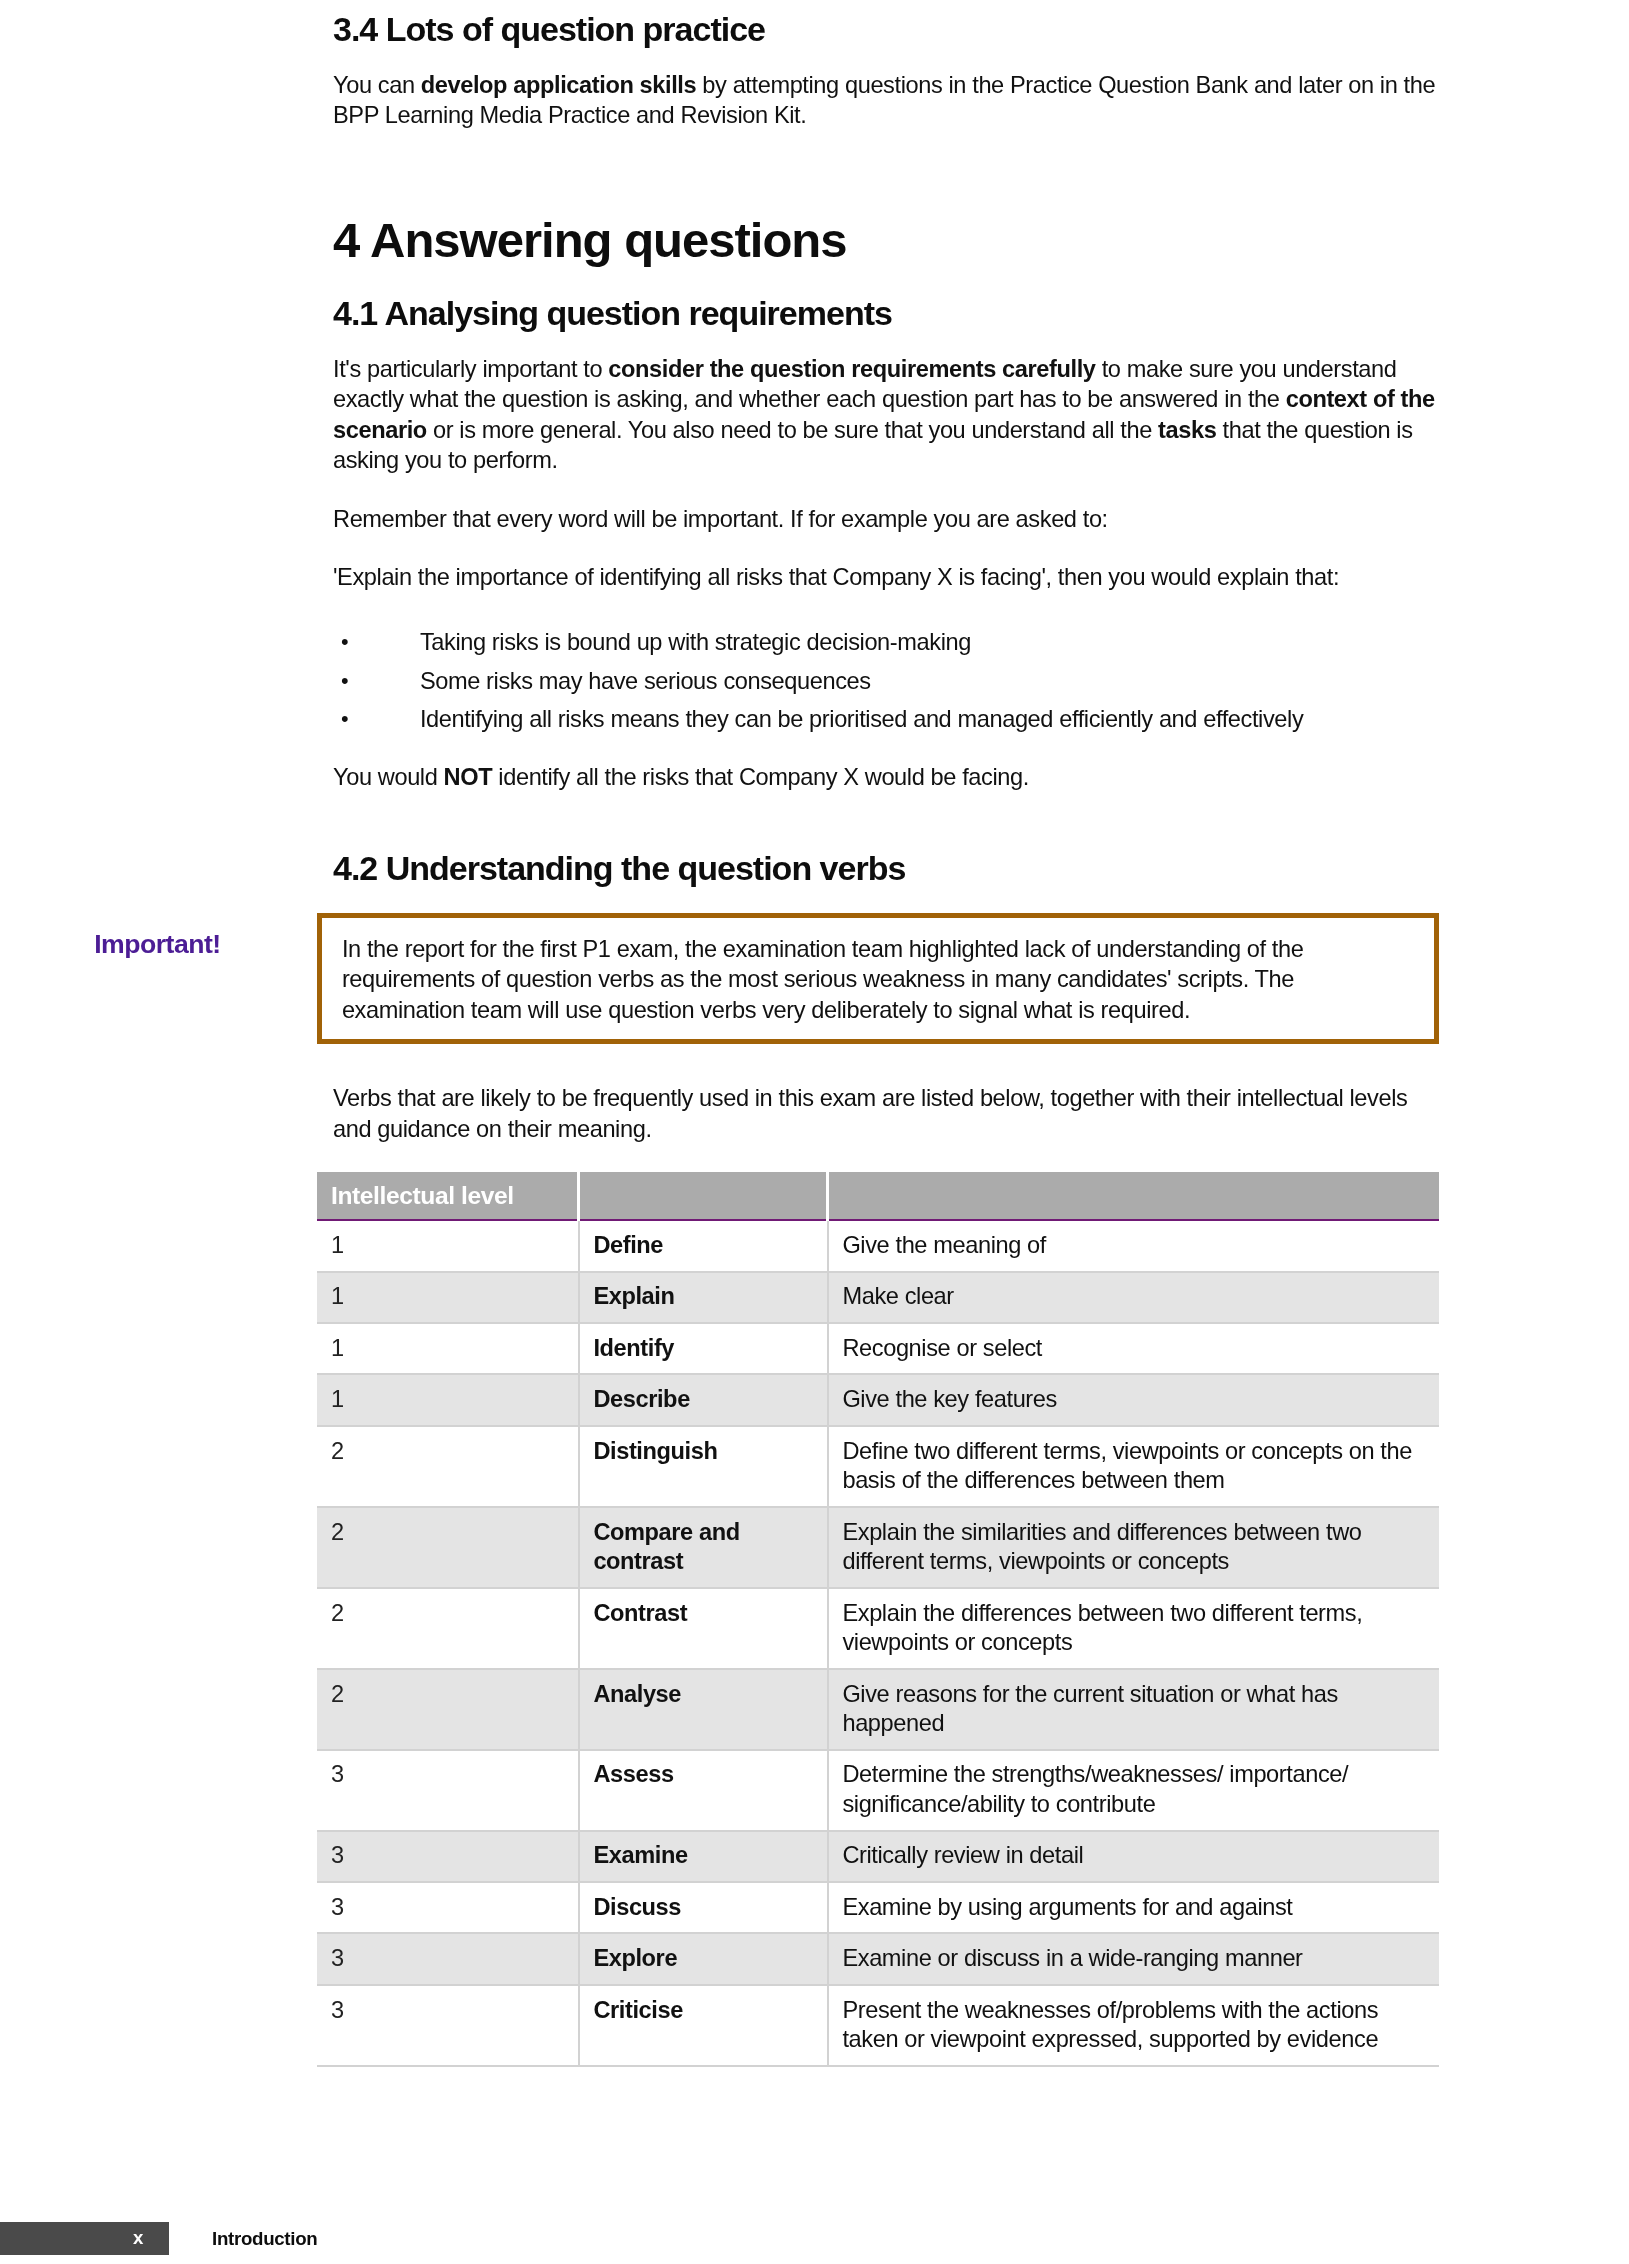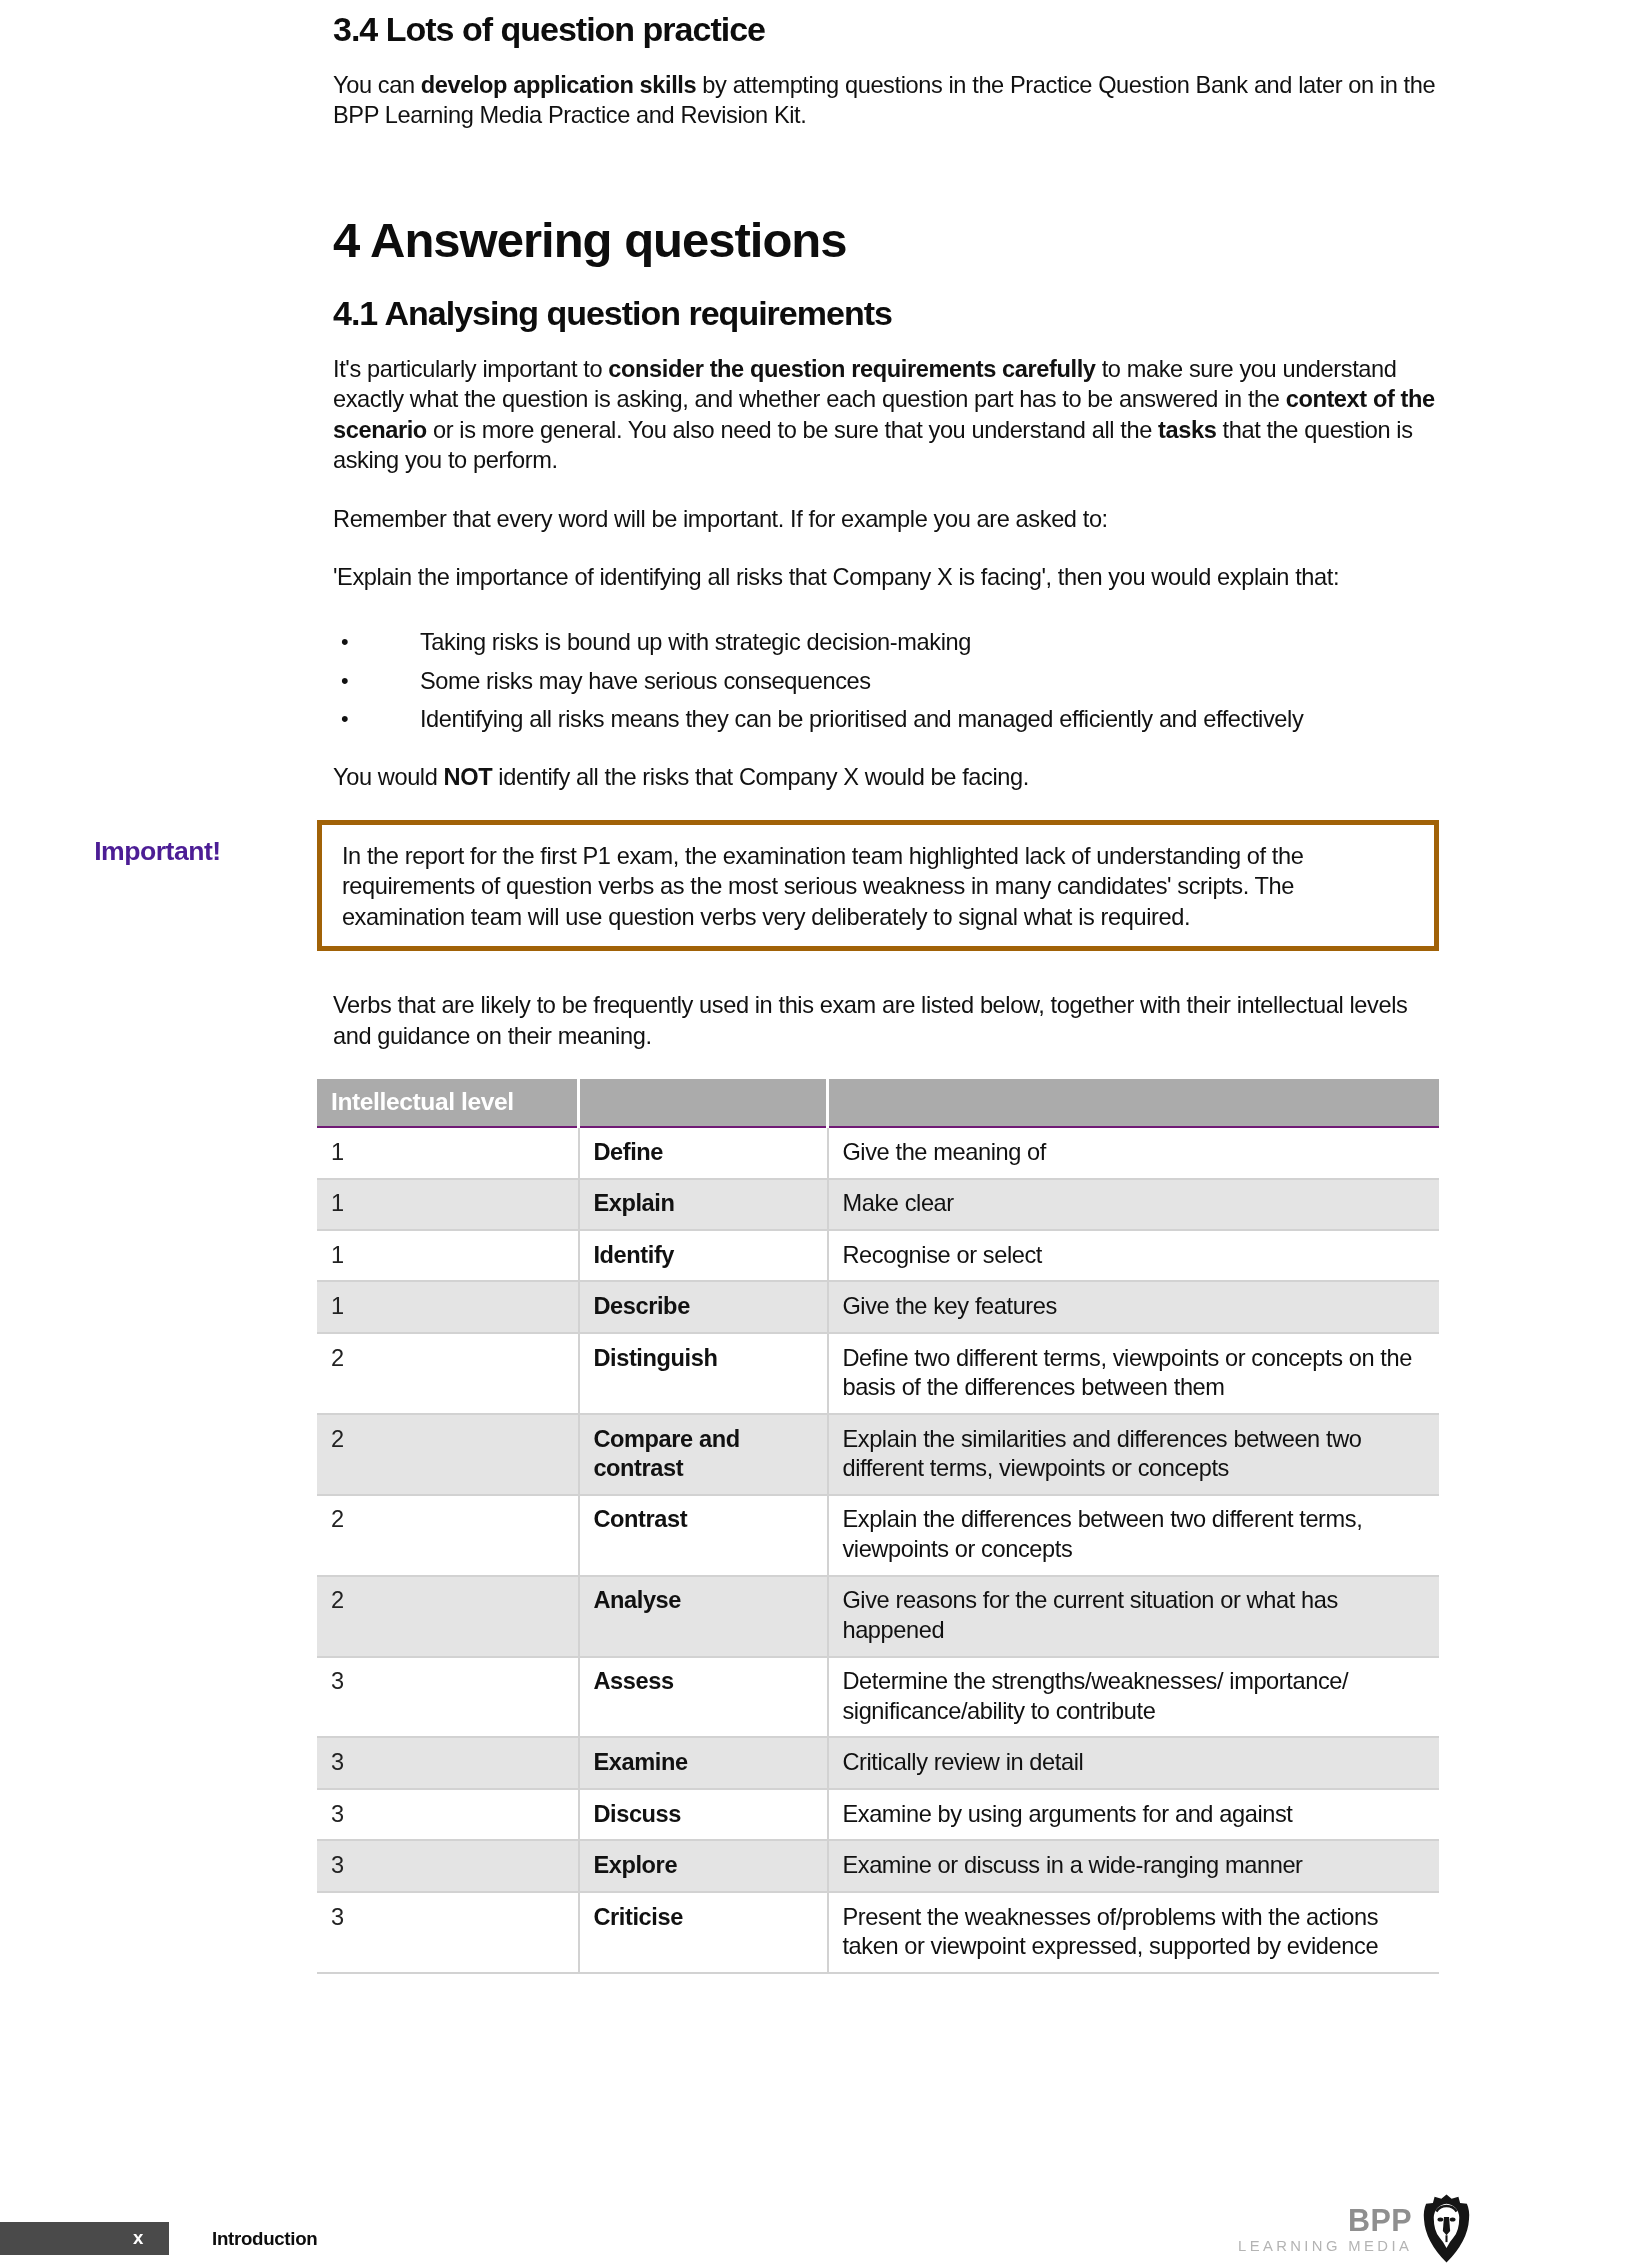--- a/index.html
+++ b/index.html
@@ -127,20 +127,21 @@
         <span>Some risks may have serious consequences</span>
       </li>
       <li>
         <span class="bullet-glyph">•</span>
         <span>Identifying all risks means they can be prioritised and managed efficiently and effectively</span>
       </li>
     </ul>
 
     <p class="body">You would <strong>NOT</strong> identify all the risks that Company X would be facing.</p>
 
+    <h2 class="sec sub42">4.2 Understanding the question verbs</h2>
 
     <div class="important-wrap">
       <div class="important-label">Important!</div>
       <div class="key-box">
         <p class="body">In the report for the first P1 exam, the examination team highlighted lack of understanding of the requirements of question verbs as the most serious weakness in many candidates' scripts. The examination team will use question verbs very deliberately to signal what is required.</p>
       </div>
     </div>
 
     <p class="body">Verbs that are likely to be frequently used in this exam are listed below, together with their intellectual levels and guidance on their meaning.</p>
 
@@ -225,29 +226,14 @@
         </tr>
       </tbody>
     </table>
   </main>
 
   <div class="page-num-block">
     <span>x</span>
   </div>
   <div class="footer-section">Introduction</div>
 
-  <div class="brand">
-    <div class="brand-text">
-      <div class="brand-bpp">BPP</div>
-      <div class="brand-sub">LEARNING MEDIA</div>
-    </div>
-    <svg class="lion" width="51" height="71" viewBox="0 0 60 82" aria-hidden="true">
-      <path d="M30 1 L36 6 L44 3.5 L46 11 L54 12 Q57.5 20 56.5 30 Q55 56 30 81 Q5 56 3.5 30 Q2.5 20 6 12 L14 11 L16 3.5 L24 6 Z" fill="#151515"></path>
-      <path d="M30 12 Q44 14 45 28 Q45 44 38 52 Q33.5 57 30 64 Q26.5 57 22 52 Q15 44 15 28 Q16 14 30 12 Z" fill="#ffffff"></path>
-      <path d="M18 21 Q22 14.5 30 14.5 Q38 14.5 42 21" stroke="#151515" stroke-width="3" fill="none"></path>
-      <ellipse cx="22.8" cy="30.5" rx="3.4" ry="2.4" fill="#151515"></ellipse>
-      <ellipse cx="37.2" cy="30.5" rx="3.4" ry="2.4" fill="#151515"></ellipse>
-      <path d="M27 27.5 L33 27.5 L34.3 44 L30 49 L25.7 44 Z" fill="#151515"></path>
-      <path d="M30 49 L30 57" stroke="#151515" stroke-width="2.4"></path>
-    </svg>
-  </div>
 </div>
 
 
 </body></html>

